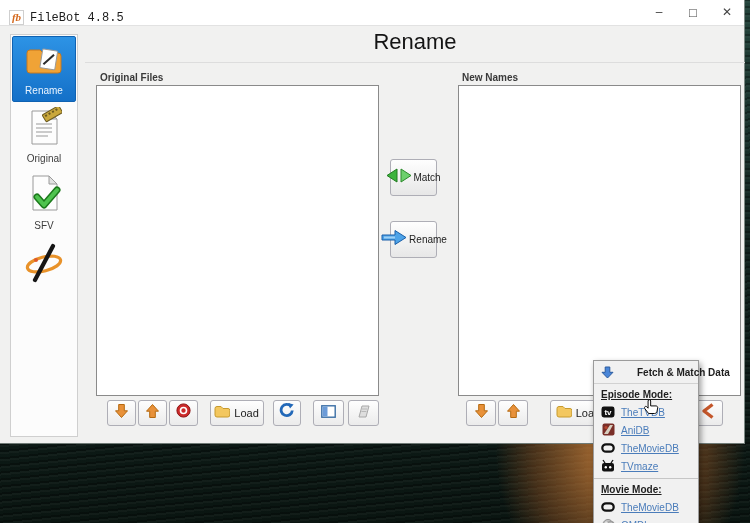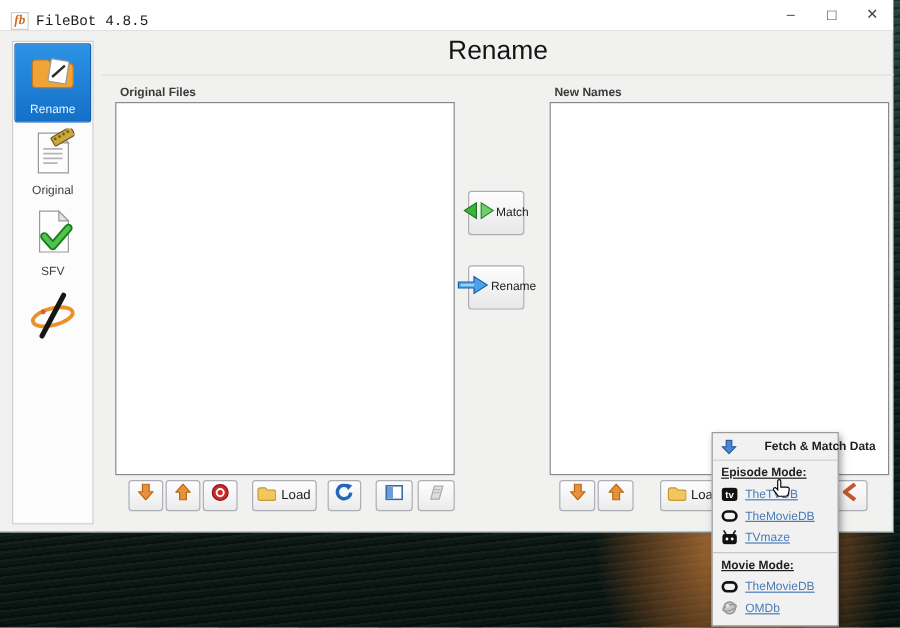--- a/index.html
+++ b/index.html
@@ -290,20 +290,30 @@
       <span class="pico">
         <svg width="14" height="12" viewBox="0 0 14 12">
           <rect x=".5" y=".5" width="13" height="11" rx="2.4" fill="#111111"></rect>
           <text x="7" y="9" font-size="8" font-family="sans-serif" font-weight="bold" fill="#ffffff" text-anchor="middle">tv</text>
         </svg>
       </span>
       <span class="link">TheTVDB</span>
     </div>
     <div class="popup-item">
       <span class="pico">
+        <svg width="13" height="13" viewBox="0 0 13 13">
+          <rect x=".5" y=".5" width="12" height="12" rx="2" fill="#7a2e28"></rect>
+          <path d="M2 11 L8 2 h3 L6 11z" fill="#d8cfc0"></path>
+          <circle cx="4" cy="4.5" r="1.6" fill="#b8452e"></circle>
+        </svg>
+      </span>
+      <span class="link">AniDB</span>
+    </div>
+    <div class="popup-item">
+      <span class="pico">
         <svg width="15" height="12" viewBox="0 0 15 12">
             <rect x="1.4" y="2" width="12.2" height="8" rx="4" fill="none" stroke="#111111" stroke-width="2.4"></rect>
           </svg>
       </span>
       <span class="link">TheMovieDB</span>
     </div>
     <div class="popup-item">
       <span class="pico">
         <svg width="14" height="13" viewBox="0 0 14 13">
           <line x1="4" y1="4" x2="2" y2="1" stroke="#111" stroke-width="1.3"></line>

